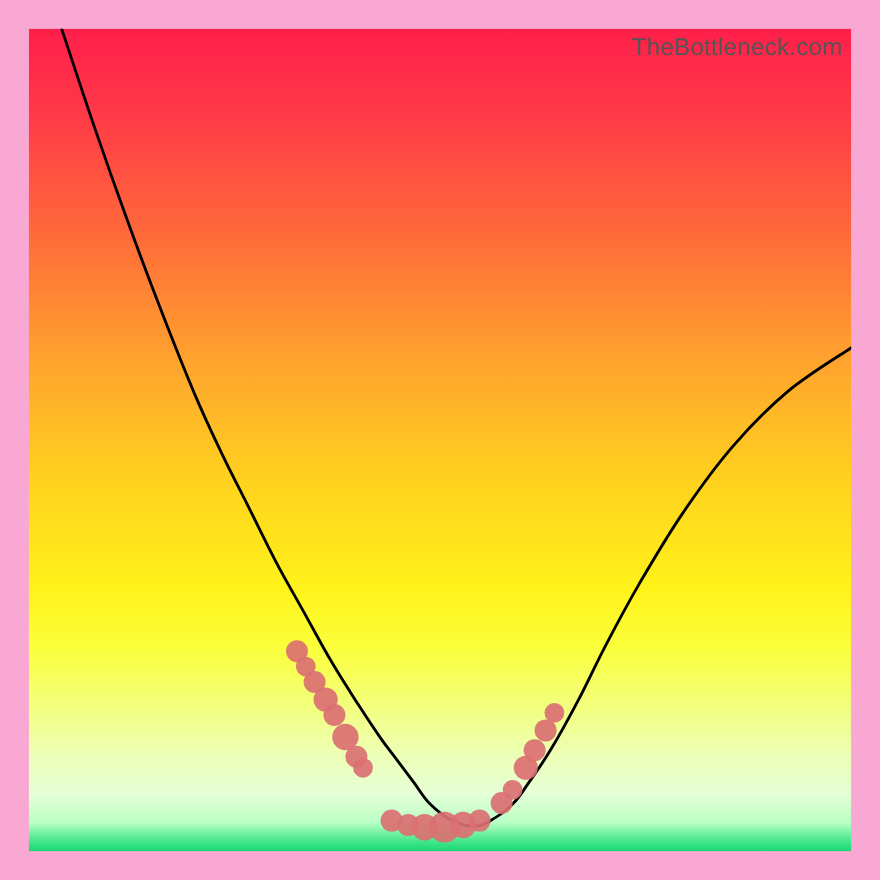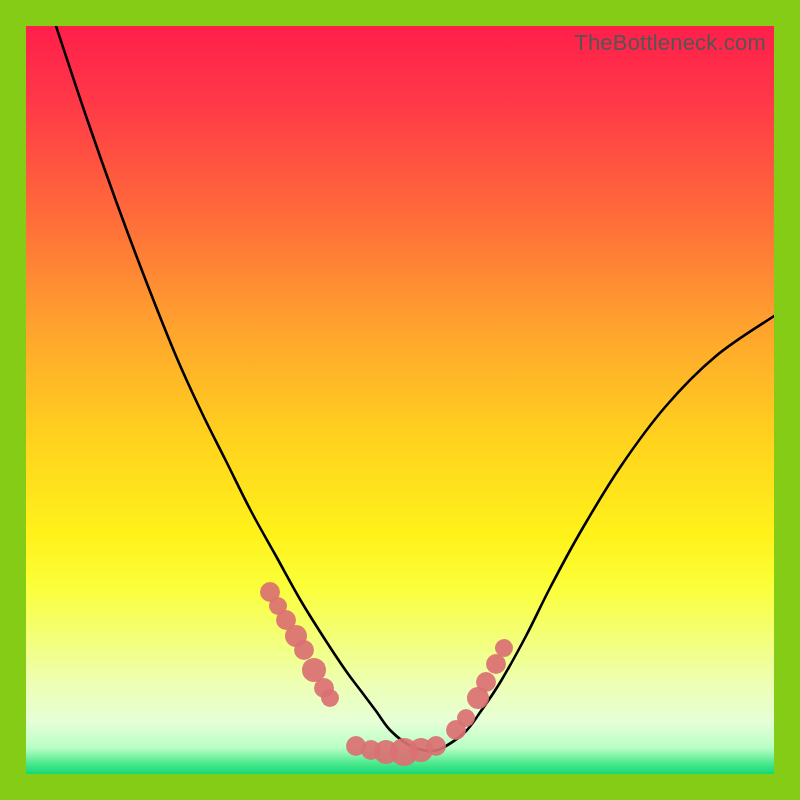--- a/index.html
+++ b/index.html
@@ -6,21 +6,21 @@
     margin: 0;
     padding: 0;
     width: 800px;
     height: 800px;
     overflow: hidden;
     font-family: Arial, Helvetica, sans-serif;
   }
   .outer {
     width: 800px;
     height: 800px;
-    background: #84cc16;
+    background: #f9a8d4;
     position: relative;
   }
   .plot-area {
     position: absolute;
     left: 26px;
     top: 26px;
     width: 748px;
     height: 748px;
     overflow: hidden;
   }

